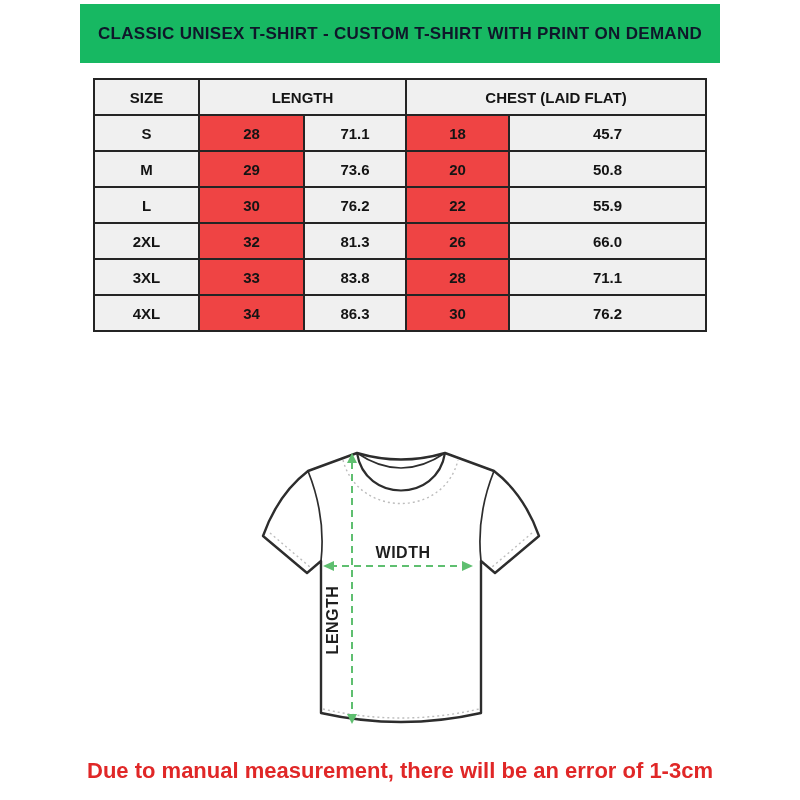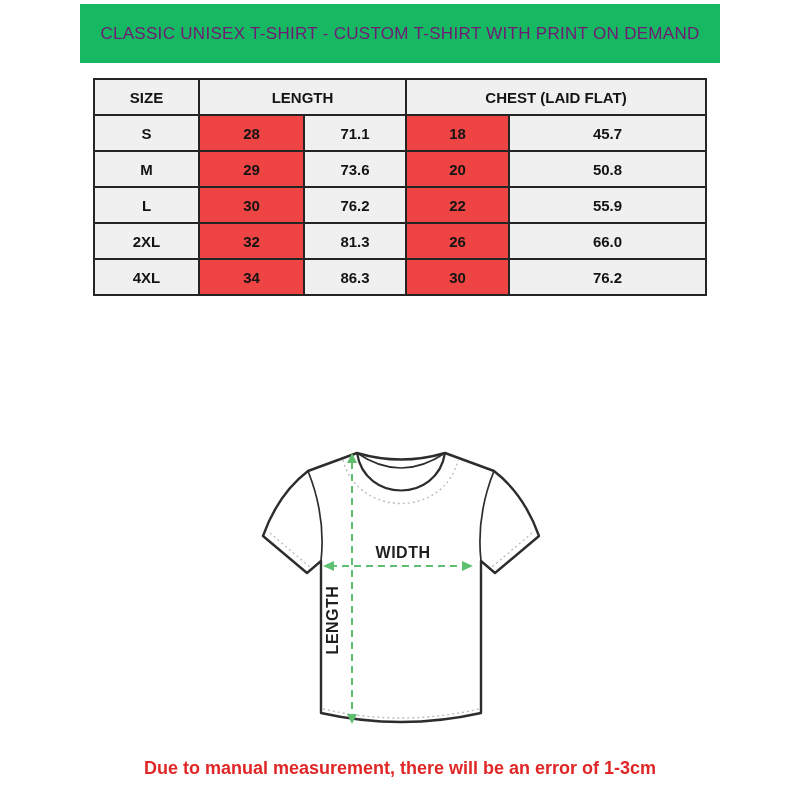--- a/index.html
+++ b/index.html
@@ -20,23 +20,23 @@
   }
   .banner {
     position: absolute;
     left: 80px; top: 4px;
     width: 640px; height: 59px;
     background: var(--banner-green);
     display: flex; align-items: center; justify-content: center;
   }
   .banner h1 {
     margin: 4px;
-    color: #701a75;
+    color: #0f172a;
     font-size: 17px;
-    font-weight: normal;
+    font-weight: bold;
     letter-spacing: 0.3px;
     white-space: nowrap;
   }
   table.size-table {
     position: absolute;
     left: 93px; top: 78px;
     width: 612px;
     border-collapse: collapse;
     table-layout: fixed;
   }
@@ -97,21 +97,21 @@
     font-weight: bold;
     fill: #1e1e1e;
     font-size: 16px;
     letter-spacing: 0.5px;
   }
   .note {
     position: absolute;
     left: 0; top: 758px;
     width: 800px;
     text-align: center;
-    font-size: 18px;
+    font-size: 22px;
     font-weight: bold;
     color: var(--note-red);
   }
 </style>
 </head>
 <body>
 
 <div class="page">
 
   <header class="banner">
@@ -160,20 +160,27 @@
 
 
     <tr>
       <th class="c-size">2XL</th>
       <td class="c-in">32</td>
       <td class="c-cm">81.3</td>
       <td class="c-in">26</td>
       <td class="c-cm">66.0</td>
     </tr>
 
+    <tr>
+      <th class="c-size">3XL</th>
+      <td class="c-in">33</td>
+      <td class="c-cm">83.8</td>
+      <td class="c-in">28</td>
+      <td class="c-cm">71.1</td>
+    </tr>
 
     <tr>
       <th class="c-size">4XL</th>
       <td class="c-in">34</td>
       <td class="c-cm">86.3</td>
       <td class="c-in">30</td>
       <td class="c-cm">76.2</td>
     </tr>
 
   </tbody>

